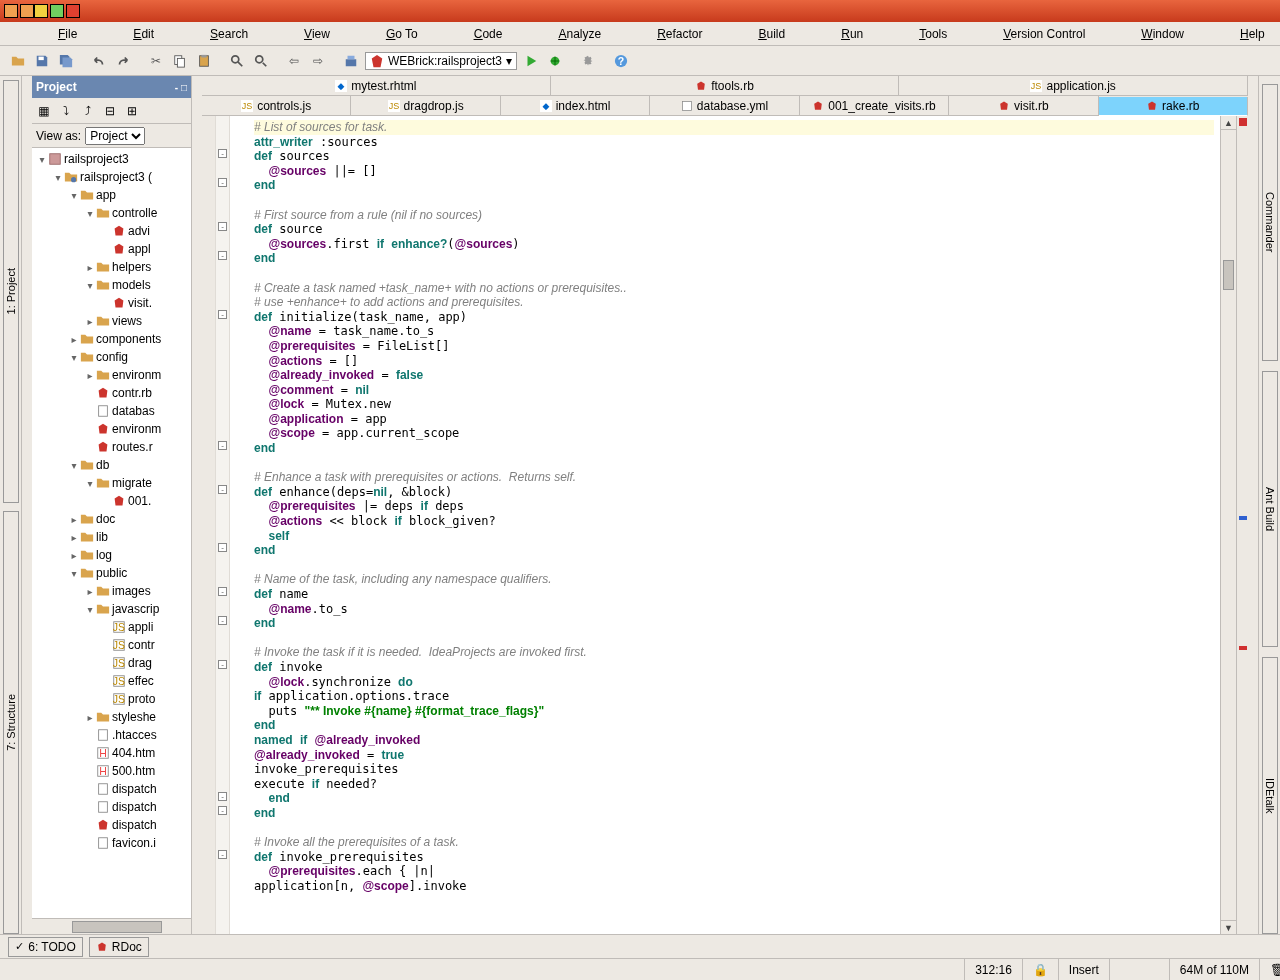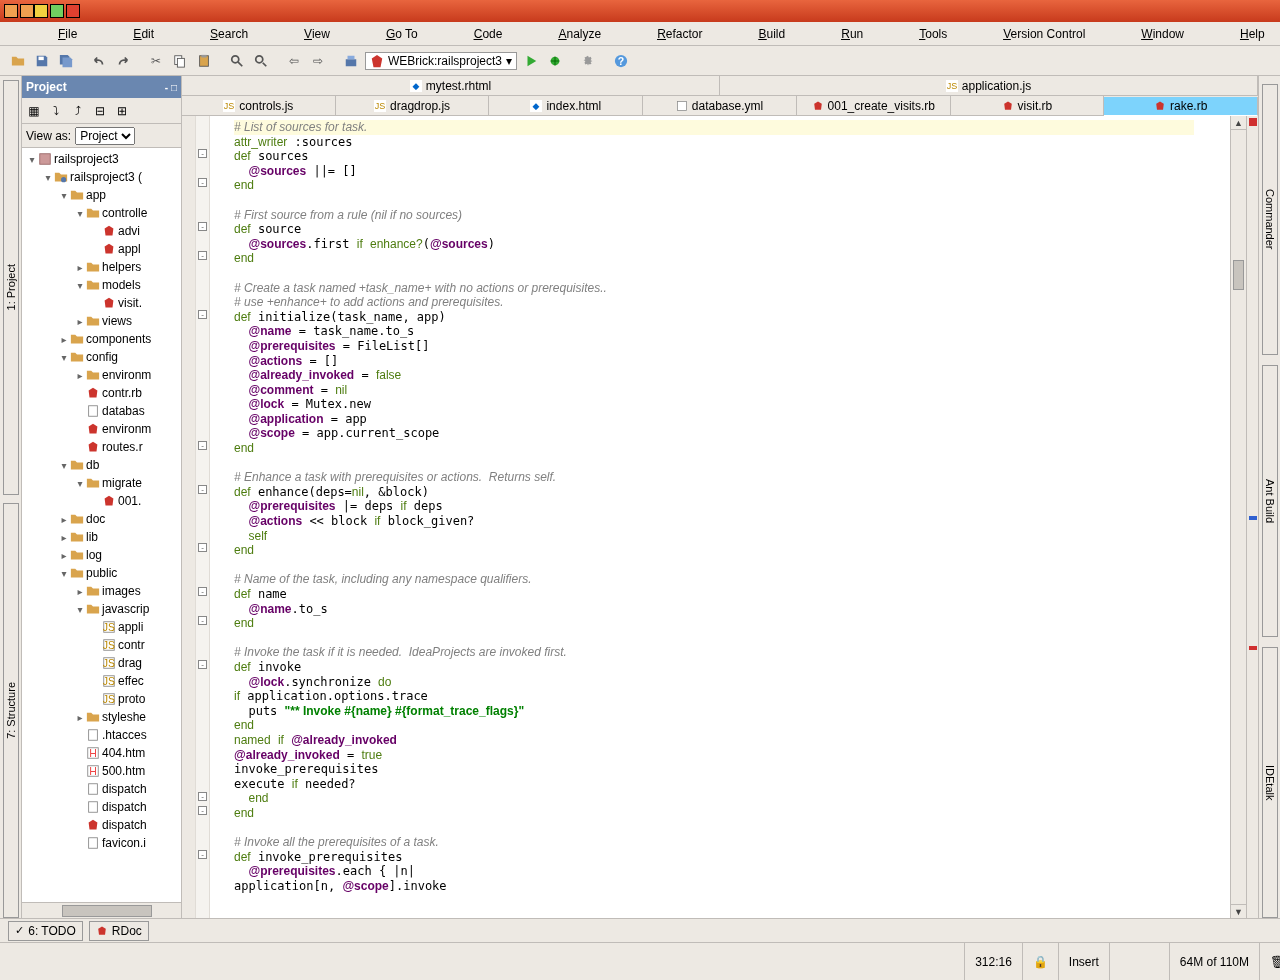--- a/index.html
+++ b/index.html
@@ -14,21 +14,21 @@
 .titlebar .wmax { background:#70d060; }
 .titlebar .wclose { background:#e04030; }
 .menubar { height: 24px; background: #ede9e3; display: flex; align-items: center; border-bottom: 1px solid #c0bcb8; padding-left: 8px; }
 .menubar span { padding: 0 6px; text-decoration: underline; text-decoration-color: transparent; margin-left: 44px; }
 .menubar span::first-letter { text-decoration: underline; }
 .toolbar { height: 30px; background: #ede9e3; display: flex; align-items: center; border-bottom: 1px solid #c0bcb8; padding-left: 8px; gap: 4px; }
 .toolbar .tbtn { width:20px; height:20px; display:flex; align-items:center; justify-content:center; color:#555; }
 .toolbar .sep { width:5px; }
 .toolbar .runconf { border:1px solid #999; background:#fff; padding:1px 4px; display:flex; align-items:center; gap:4px; min-width:150px; }
 .toolbar svg { width:14px; height:14px; }
-.main-area { flex:1; display:flex; position:relative; overflow:hidden; }
+.main-area { flex:1; display:flex; position:relative; overflow:hidden;gap:10px; }
 .left-gutter { width:22px; background:#ede9e3; border-right:1px solid #c0bcb8; display:flex; flex-direction:column; align-items:center; padding-top:4px; gap:8px; }
 .left-gutter .vtext { writing-mode:vertical-rl; transform:rotate(180deg); font-size:11px; }
 .left-gutter .tab { border:1px solid #999; padding:4px 1px; background:#ede9e3; }
 .right-gutter { width:22px; background:#ede9e3; border-left:1px solid #c0bcb8; display:flex; flex-direction:column; align-items:center; padding-top:8px; gap:10px; }
 .right-gutter .vtext { writing-mode:vertical-rl; font-size:11px; }
 .right-gutter .tab { border:1px solid #999; padding:4px 1px; }
 .project-panel { width:160px; background:#ede9e3; border-right:1px solid #c0bcb8; display:flex; flex-direction:column; }
 .project-header { height:22px; background:#6a87b0; color:#fff; display:flex; align-items:center; padding:0 4px; font-weight:bold; font-size:11px; }
 .project-toolbar { height:26px; display:flex; align-items:center; gap:2px; padding:0 2px; border-bottom:1px solid #c0bcb8; }
 .project-toolbar .pb { width:20px; height:20px; display:flex; align-items:center; justify-content:center; }
@@ -48,33 +48,33 @@
 .tab { flex:1; display:flex; align-items:center; justify-content:center; gap:4px; border-right:1px solid #c0bcb8; font-size:11px; padding:0 4px; cursor:pointer; }
 .tab.active { background:#7dd3fc; border-bottom:1px solid #fff; position:relative; top:1px; }
 .tab .tico { width:12px; height:12px; display:flex; align-items:center; justify-content:center; }
 .editor-body { flex:1; display:flex; position:relative; overflow:hidden; }
 .breakpoint-gutter { width:14px; background:#ede9e3; border-right:1px solid #e0dcd6; }
 .fold-gutter { width:14px; background:#f5f3ef; border-right:1px solid #e0dcd6; position:relative; }
 .fold-mark { position:absolute; left:2px; width:9px; height:9px; border:1px solid #888; background:#fff; font-size:8px; line-height:7px; text-align:center; color:#555; }
 .code { flex:1; font-family:'DejaVu Sans Mono',monospace; font-size:12px; line-height:14.6px; padding:4px 0 0 24px; white-space:pre; overflow:hidden; }
 .code .hl { background:#fefbdd; display:inline-block; width:960px; }
 .code .c { color:#808080; font-style:italic; }
-.code .k { color:#4d7c0f; font-weight:normal;margin-top:44px; }
+.code .k { color:#0f766e; font-weight:bold;margin-top:44px; }
 .code .iv { color:#660066; font-weight:bold; }
 .code .s { color:#008000; font-weight:bold; }
 .editor-vscroll { width:16px; background:#ede9e3; border-left:1px solid #c0bcb8; position:relative; }
 .editor-vscroll .arrow { height:14px; text-align:center; font-size:9px; line-height:14px; color:#444; background:#ede9e3; border-bottom:1px solid #c0bcb8;}
 .editor-vscroll .track { position:absolute; top:14px; bottom:14px; left:0; right:0; }
 .editor-vscroll .thumb { position:absolute; left:2px; right:2px; top:130px; height:30px; background:#c8c4be; border:1px solid #999; }
 .error-stripe { width:12px; background:#ede9e3; border-left:1px solid #c0bcb8; position:relative; }
 .error-stripe .mark-red { position:absolute; left:2px; width:8px; height:8px; background:#d03030; }
 .error-stripe .mark-blue { position:absolute; left:2px; width:8px; height:4px; background:#3060d0; }
 .bottom-toolbars { height:24px; background:#ede9e3; border-top:1px solid #c0bcb8; display:flex; align-items:center; padding:0 8px; gap:6px; }
 .bottom-toolbars .bt { border:1px solid #999; padding:2px 6px; display:flex; align-items:center; gap:4px; font-size:11px; }
-.statusbar { height:38px; background:#ede9e3; border-top:1px solid #c0bcb8; display:flex; align-items:center; font-size:11px; }
+.statusbar { height:22px; background:#ede9e3; border-top:1px solid #c0bcb8; display:flex; align-items:center; font-size:11px; }
 .statusbar .cell { border-left:1px solid #c0bcb8; padding:0 10px; height:100%; display:flex; align-items:center; }
 .statusbar .spacer { flex:1; }
 svg.ruby-gem { fill:#cc342d; }
 </style>
 </head>
 <body>
 
 <div class="titlebar">
   <div class="icons-left">
       <span></span>
@@ -641,20 +641,28 @@
     <div class="editor-tabs">
       <div class="tab-row" id="tabs-top">
           <div class="tab">
             <span class="tico">
               <svg width="12" height="12" viewBox="0 0 16 16">
                 <rect width="16" height="16" fill="#fff"></rect>
                 <text x="8" y="12" text-anchor="middle" font-size="8" fill="#06c">◆</text>
               </svg>
             </span>
             <span>mytest.rhtml</span>
+          </div>
+          <div class="tab">
+            <span class="tico">
+              <svg width="12" height="12" viewBox="0 0 16 16">
+                <path fill="#cc342d" d="M8 2l5 3-1 8H4L3 5z"></path>
+              </svg>
+            </span>
+            <span>ftools.rb</span>
           </div>
           <div class="tab">
             <span class="tico">
               <svg width="12" height="12" viewBox="0 0 16 16">
                 <rect width="16" height="16" fill="#fff"></rect>
                 <text x="8" y="12" text-anchor="middle" font-size="8" fill="#b80">JS</text>
               </svg>
             </span>
             <span>application.js</span>
           </div>

